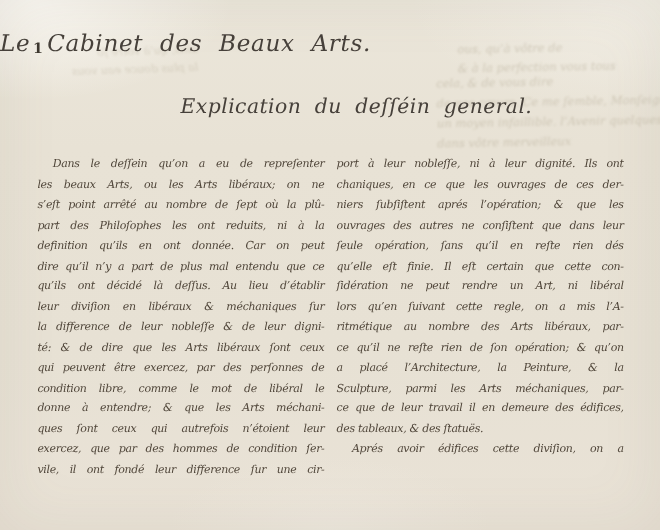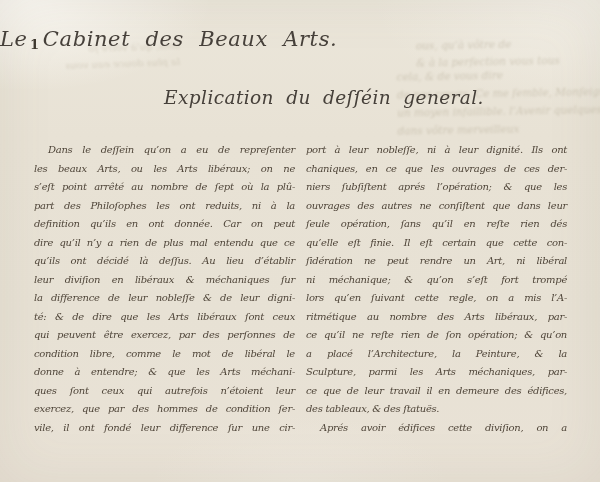--- a/index.html
+++ b/index.html
@@ -128,41 +128,40 @@
   <div class="title">Le Cabinet des Beaux Arts.</div>
   <div class="subtitle">Explication du deſſéin general.</div>
 
   <div class="columns">
     <div class="col">
       <div class="line indent">Dans le deſſein qu’on a eu de repreſenter</div>
       <div class="line">les beaux Arts, ou les Arts libéraux; on ne</div>
       <div class="line">s’eſt point arrêté au nombre de ſept où la plû-</div>
       <div class="line">part des Philoſophes les ont reduits, ni à la</div>
       <div class="line">definition qu’ils en ont donnée. Car on peut</div>
-      <div class="line">dire qu’il n’y a rien de plus mal entendu que ce</div>
+      <div class="line">dire qu’il n’y a part de plus mal entendu que ce</div>
       <div class="line">qu’ils ont décidé là deſſus. Au lieu d’établir</div>
       <div class="line">leur diviſion en libéraux &amp; méchaniques ſur</div>
       <div class="line">la difference de leur nobleſſe &amp; de leur digni-</div>
       <div class="line">té: &amp; de dire que les Arts libéraux ſont ceux</div>
       <div class="line">qui peuvent être exercez, par des perſonnes de</div>
       <div class="line">condition libre, comme le mot de libéral le</div>
       <div class="line">donne à entendre; &amp; que les Arts méchani-</div>
       <div class="line">ques ſont ceux qui autrefois n’étoient leur</div>
       <div class="line">exercez, que par des hommes de condition ſer-</div>
       <div class="line">vile, il ont fondé leur difference ſur une cir-</div>
     </div>
     <div class="col">
       <div class="line">port à leur nobleſſe, ni à leur dignité. Ils ont</div>
       <div class="line">chaniques, en ce que les ouvrages de ces der-</div>
       <div class="line">niers ſubſiſtent aprés l’opération; &amp; que les</div>
       <div class="line">ouvrages des autres ne conſiſtent que dans leur</div>
       <div class="line">ſeule opération, ſans qu’il en reſte rien dés</div>
       <div class="line">qu’elle eſt finie. Il eſt certain que cette con-</div>
       <div class="line">ſidération ne peut rendre un Art, ni libéral</div>
-      <div class="line">ni méchanique; &amp; qu’on s’eſt fort trompé</div>
       <div class="line">lors qu’en ſuivant cette regle, on a mis l’A-</div>
       <div class="line">ritmétique au nombre des Arts libéraux, par-</div>
       <div class="line">ce qu’il ne reſte rien de ſon opération; &amp; qu’on</div>
       <div class="line">a placé l’Architecture, la Peinture, &amp; la</div>
       <div class="line">Sculpture, parmi les Arts méchaniques, par-</div>
       <div class="line">ce que de leur travail il en demeure des édifices,</div>
       <div class="line para-end">des tableaux, &amp; des ſtatuës.</div>
       <div class="line indent">Aprés avoir édifices cette diviſion, on a</div>
     </div>
   </div>

